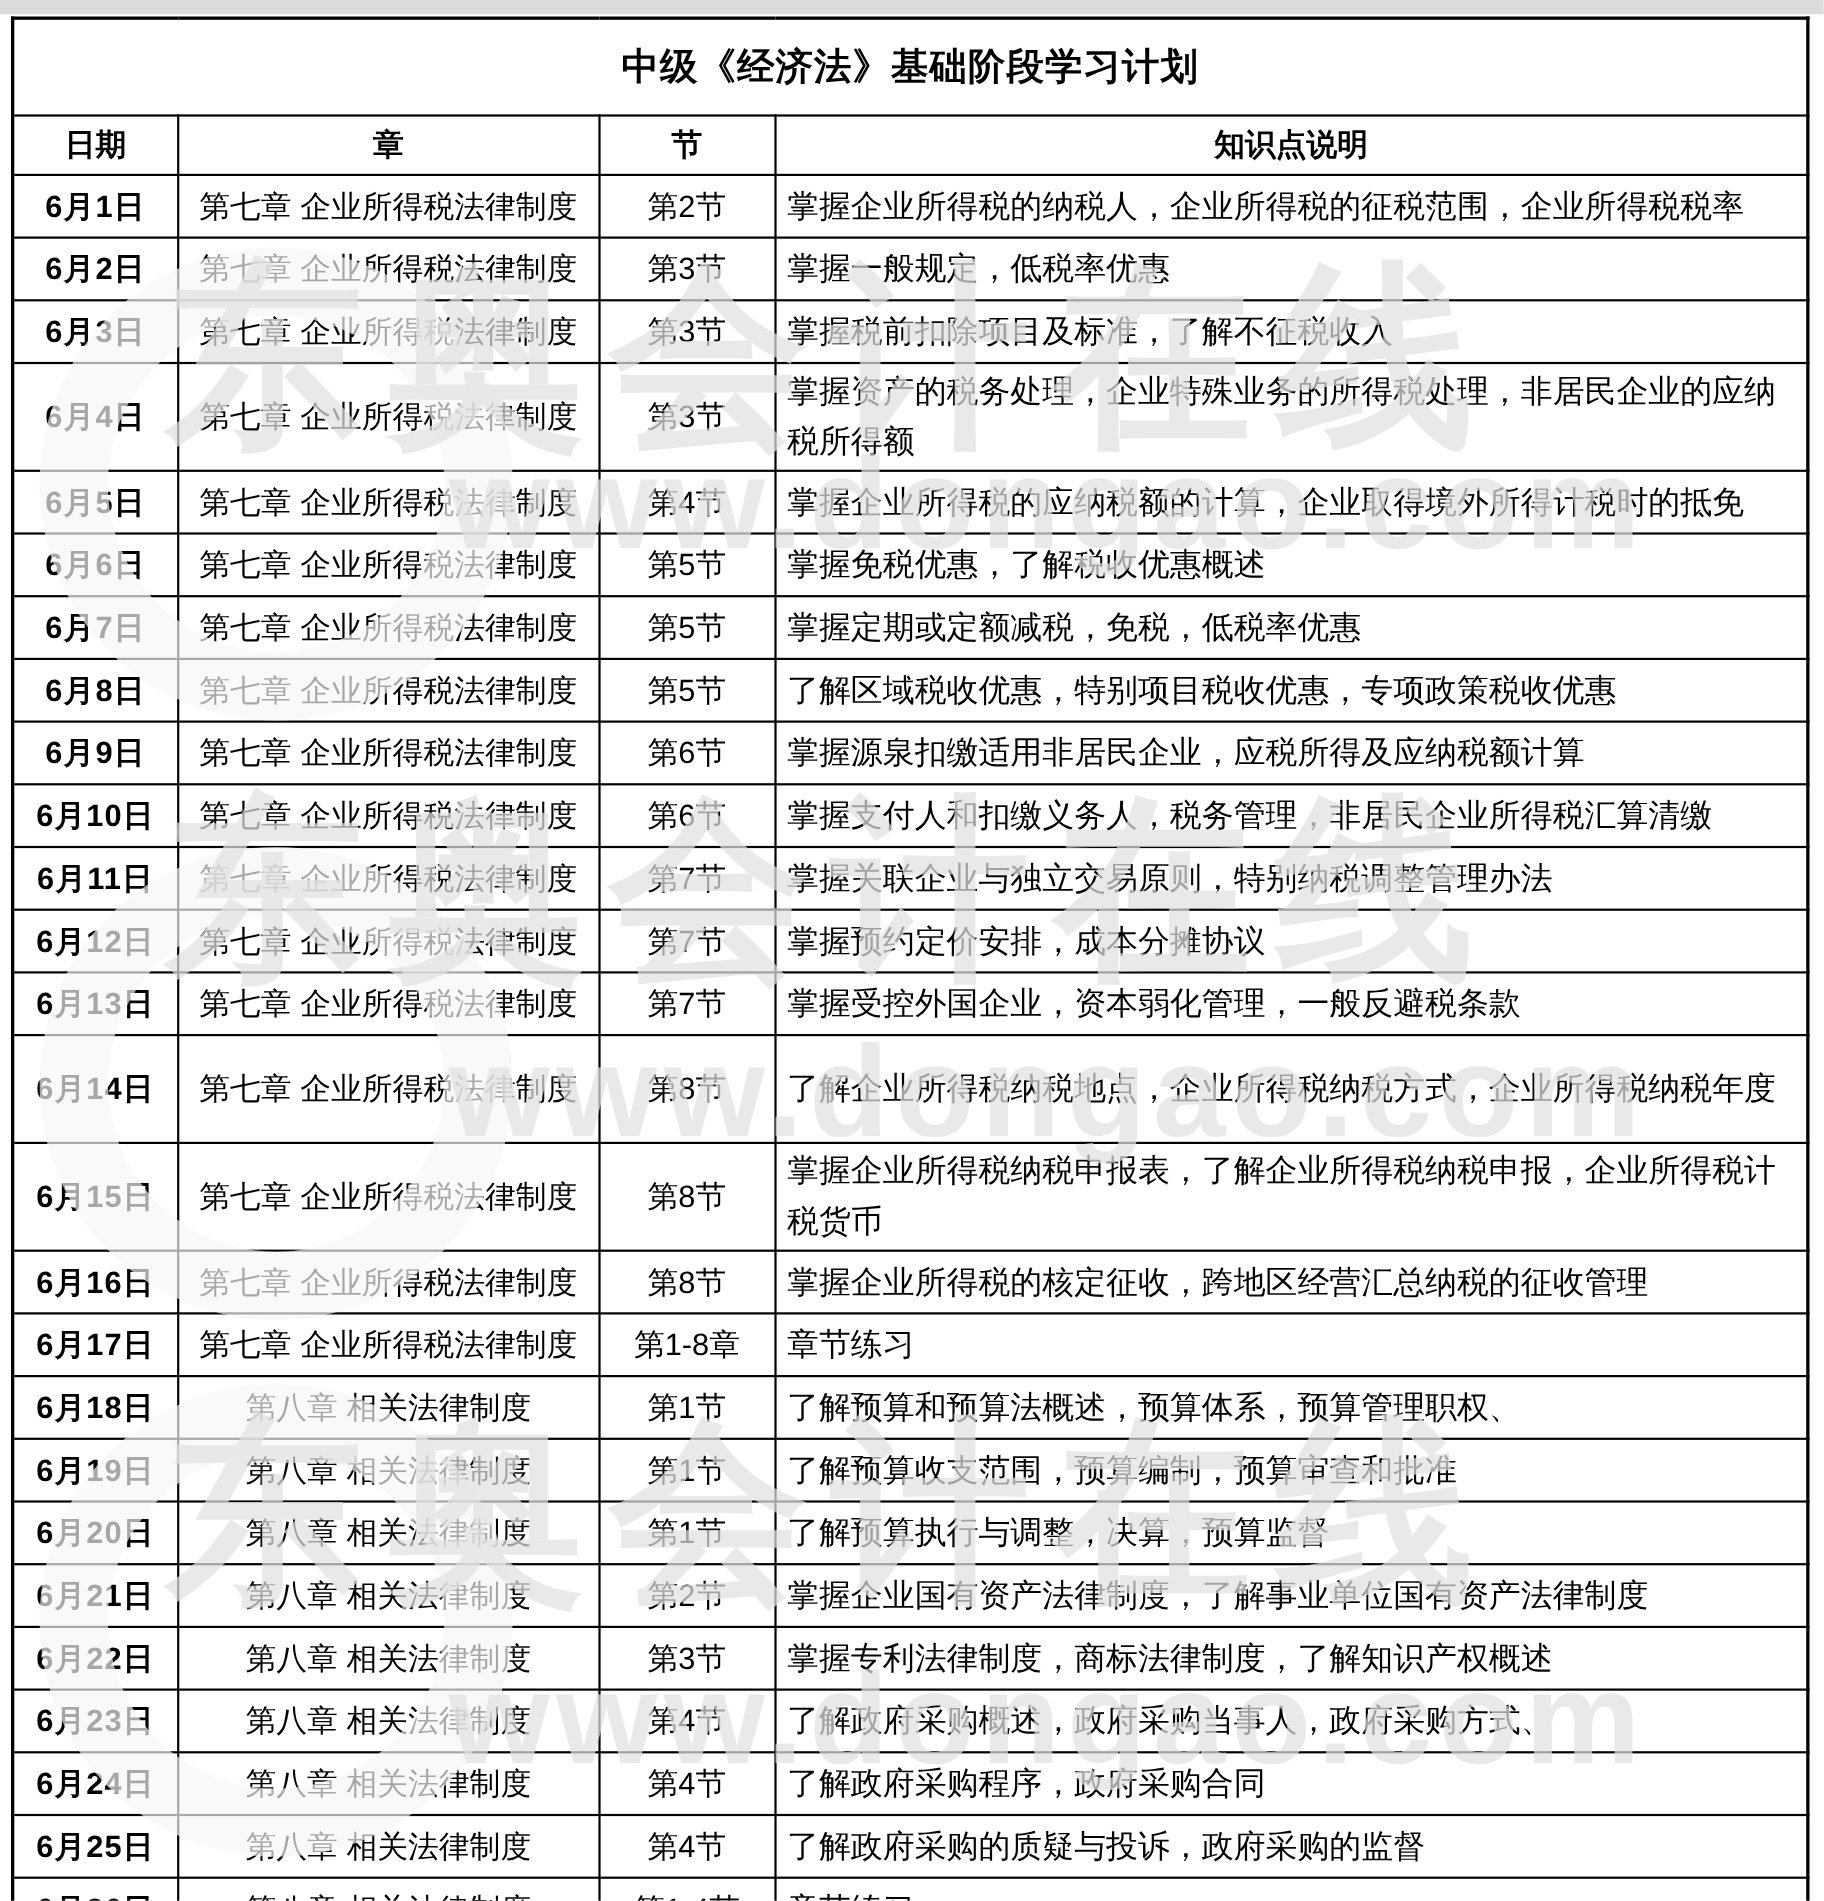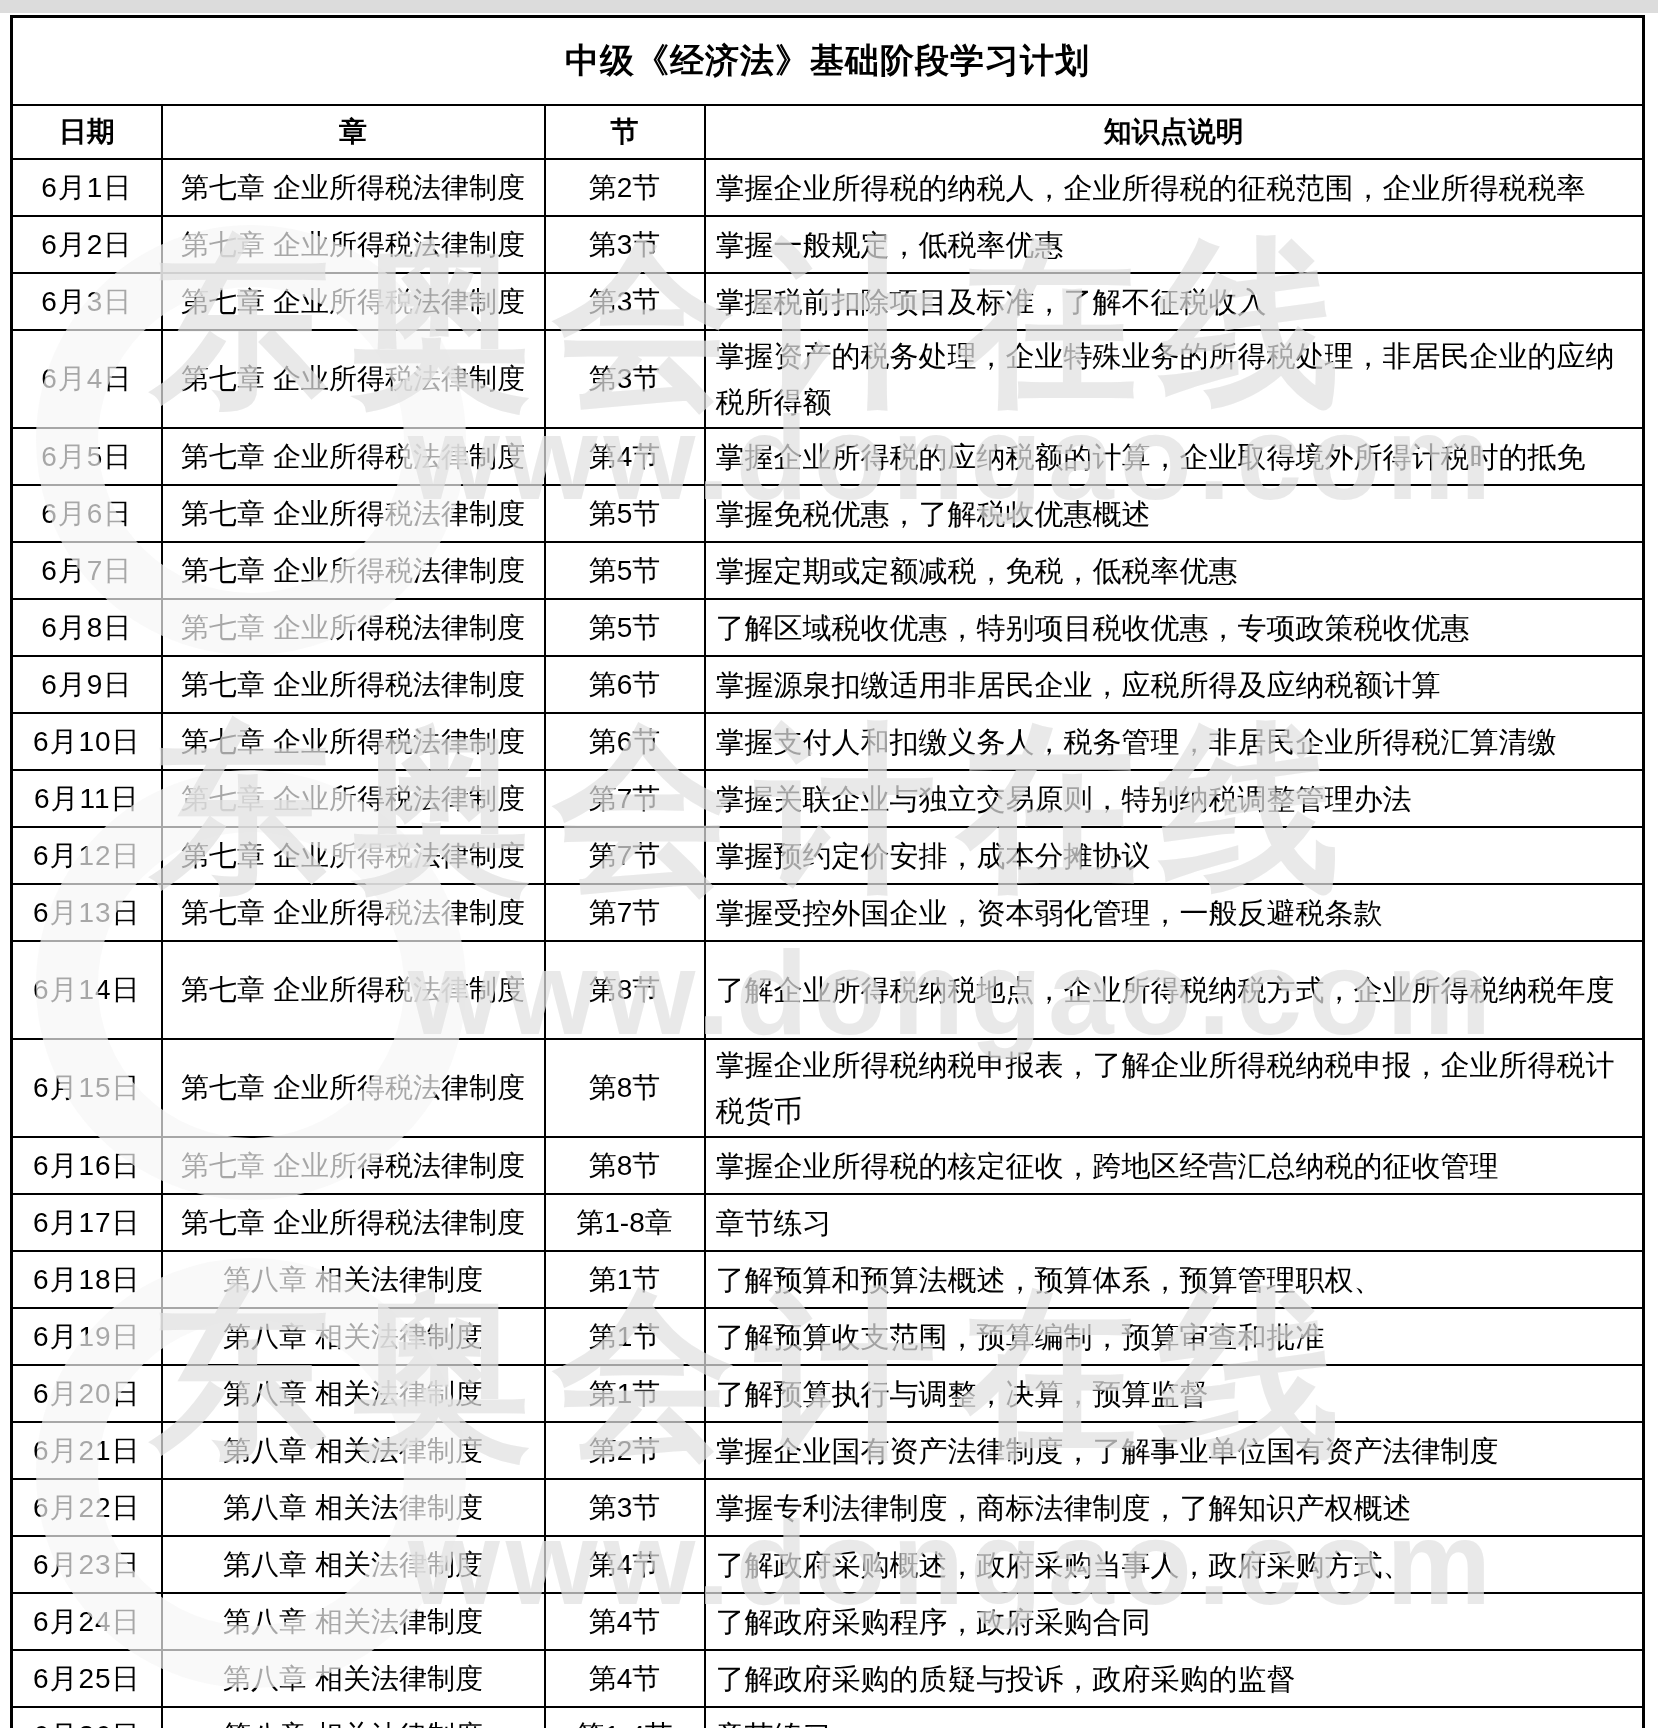--- a/index.html
+++ b/index.html
@@ -51,21 +51,21 @@
     vertical-align:middle;
   }
   .row.tall td{height:92px;}
   td.points-cell{
     text-align:left;
     padding:2px 10px;
     font-size:29px;
     line-height:46px;
     font-family:Liberation Serif, serif;
   }
-  td.date-cell{letter-spacing:1px;}
+  td.date-cell{letter-spacing:1px;font-weight:bold;}
 
   
   .wm{
     position:absolute;
     pointer-events:none;
     z-index:5;
     font-weight:bold;
     white-space:nowrap;
   }
   .wm-chars{

